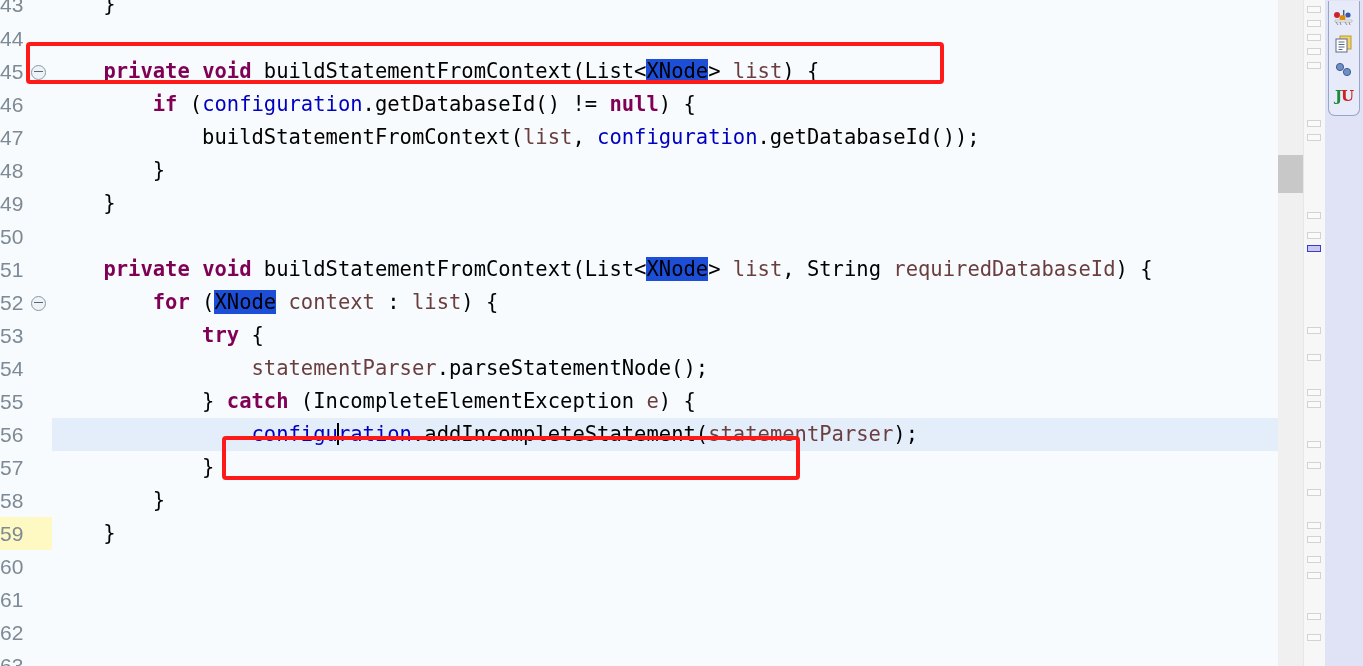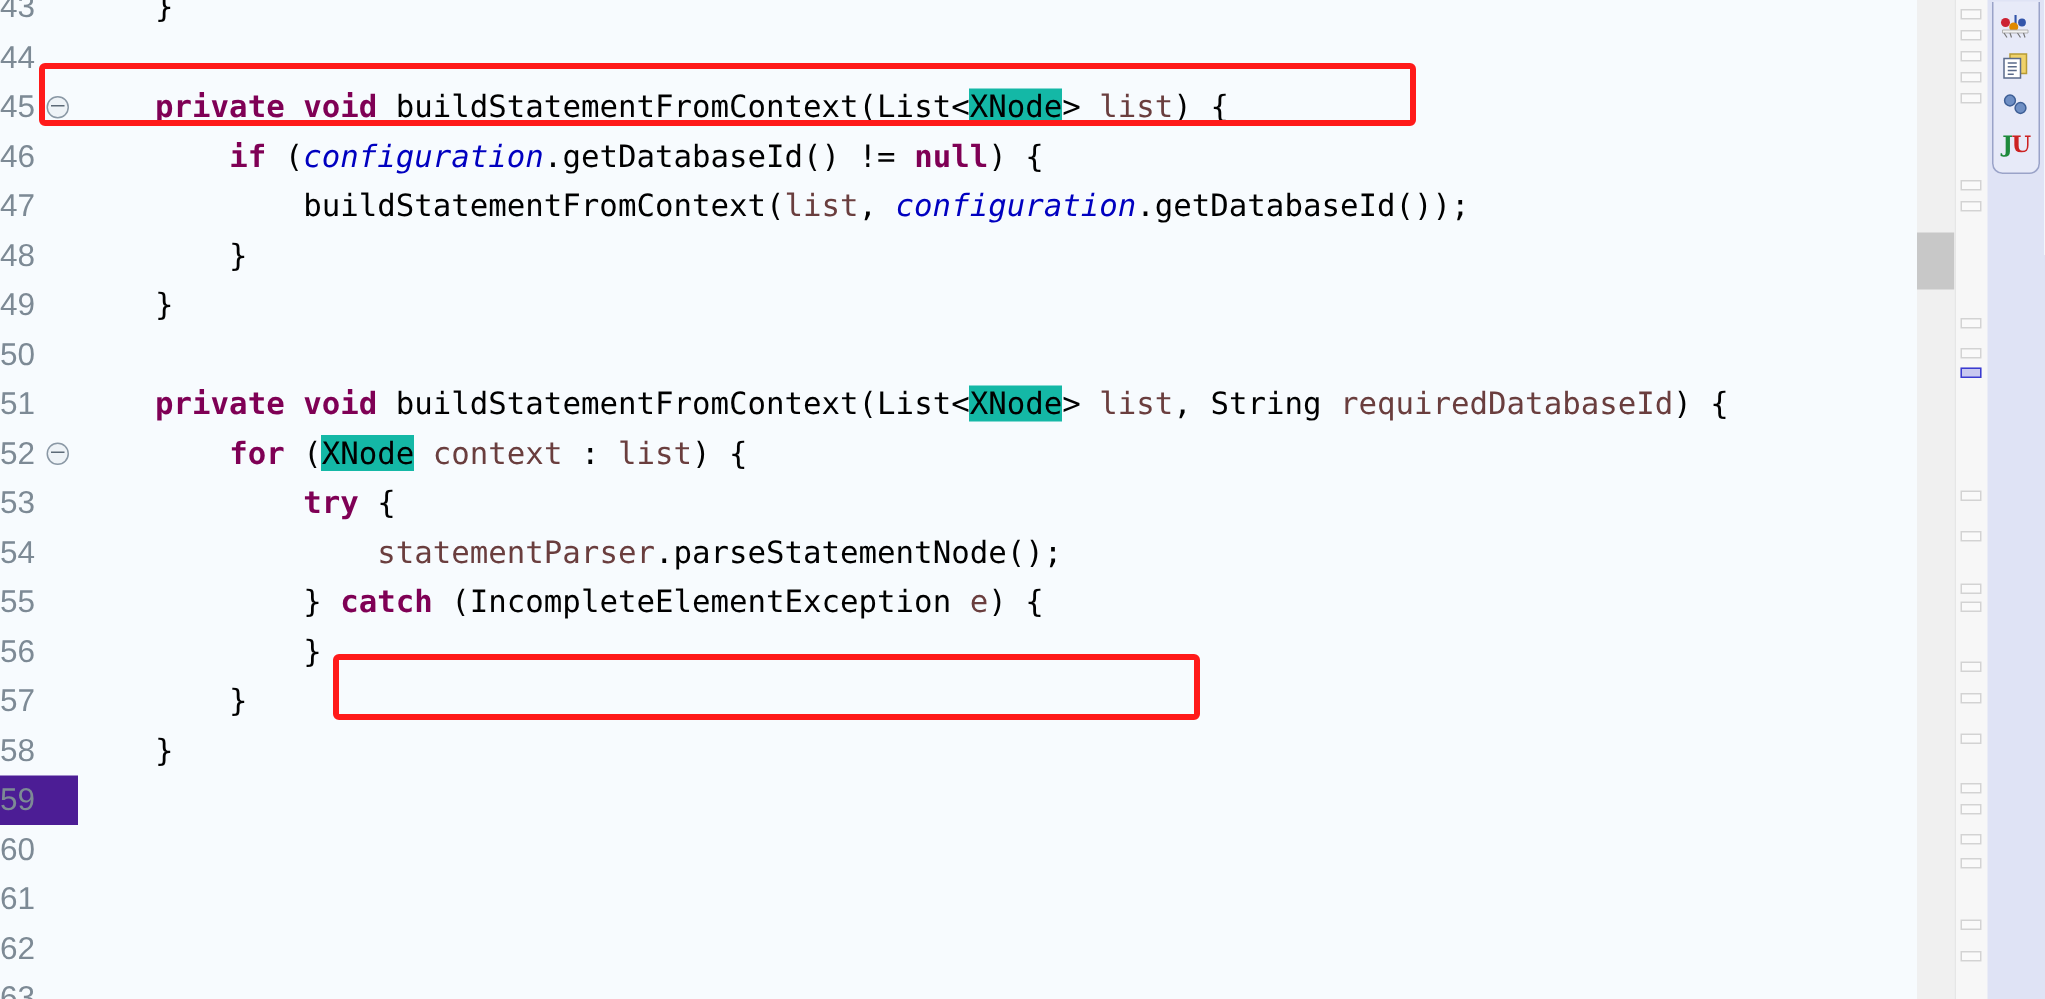--- a/index.html
+++ b/index.html
@@ -86,24 +86,24 @@
     position: relative;
     padding-left: 2px;
     box-sizing: border-box;
   }
   .code-row.current {
     background: #e4eefb;
   }
 
   
   .kw      { color: #7f0055; font-weight: bold; }
-  .field   { color: #0000c0; font-style: italic; }
+  .field   { color: #0000c0; }
   .param   { color: #6a3e3e; }
   .plain   { color: #000000; }
-  .hl      { background: #14b8a6; }
+  .hl      { background: #1d4ed8; }
 
   
   .caret {
     display: inline-block;
     width: 0;
     border-left: 2px solid #000;
     height: 22px;
     vertical-align: -4px;
     margin: 0 -1px;
   }
@@ -223,21 +223,21 @@
     <div class="gutter-row"><span class="num">49</span></div>
     <div class="gutter-row"><span class="num">50</span></div>
     <div class="gutter-row"><span class="num">51</span></div>
     <div class="gutter-row"><span class="num">52</span><span class="fold"></span></div>
     <div class="gutter-row"><span class="num">53</span></div>
     <div class="gutter-row"><span class="num">54</span></div>
     <div class="gutter-row"><span class="num">55</span></div>
     <div class="gutter-row"><span class="num">56</span></div>
     <div class="gutter-row"><span class="num">57</span></div>
     <div class="gutter-row"><span class="num">58</span></div>
-    <div class="gutter-row" style="background:#4c1d95;"><span class="num">59</span></div>
+    <div class="gutter-row" style="background:#fef9c3;"><span class="num">59</span></div>
     <div class="gutter-row"><span class="num">60</span></div>
     <div class="gutter-row"><span class="num">61</span></div>
     <div class="gutter-row"><span class="num">62</span></div>
     <div class="gutter-row"><span class="num">63</span></div>
   </div>
 
   <div class="code-area">
 
     <div class="code-row" style="height:22px;line-height:8px;overflow:hidden;"><span class="plain">    }</span></div>
 
@@ -261,20 +261,21 @@
     <div class="code-row"><span class="plain">        </span><span class="kw">for</span><span class="plain"> (</span><span class="plain hl">XNode</span><span class="plain"> </span><span class="param">context</span><span class="plain"> : </span><span class="param">list</span><span class="plain">) {</span></div>
 
 
 
     <div class="code-row"><span class="plain">            </span><span class="kw">try</span><span class="plain"> {</span></div>
 
     <div class="code-row"><span class="plain">                </span><span class="param">statementParser</span><span class="plain">.parseStatementNode();</span></div>
 
     <div class="code-row"><span class="plain">            } </span><span class="kw">catch</span><span class="plain"> (IncompleteElementException </span><span class="param">e</span><span class="plain">) {</span></div>
 
+    <div class="code-row current"><span class="plain">                </span><span class="field">configu</span><span class="caret"></span><span class="field">ration</span><span class="plain">.addIncompleteStatement(</span><span class="param">statementParser</span><span class="plain">);</span></div>
 
     <div class="code-row"><span class="plain">            }</span></div>
 
     <div class="code-row"><span class="plain">        }</span></div>
 
     <div class="code-row"><span class="plain">    }</span></div>
 
     <div class="code-row"><span class="plain"> </span></div>
 
   </div>

